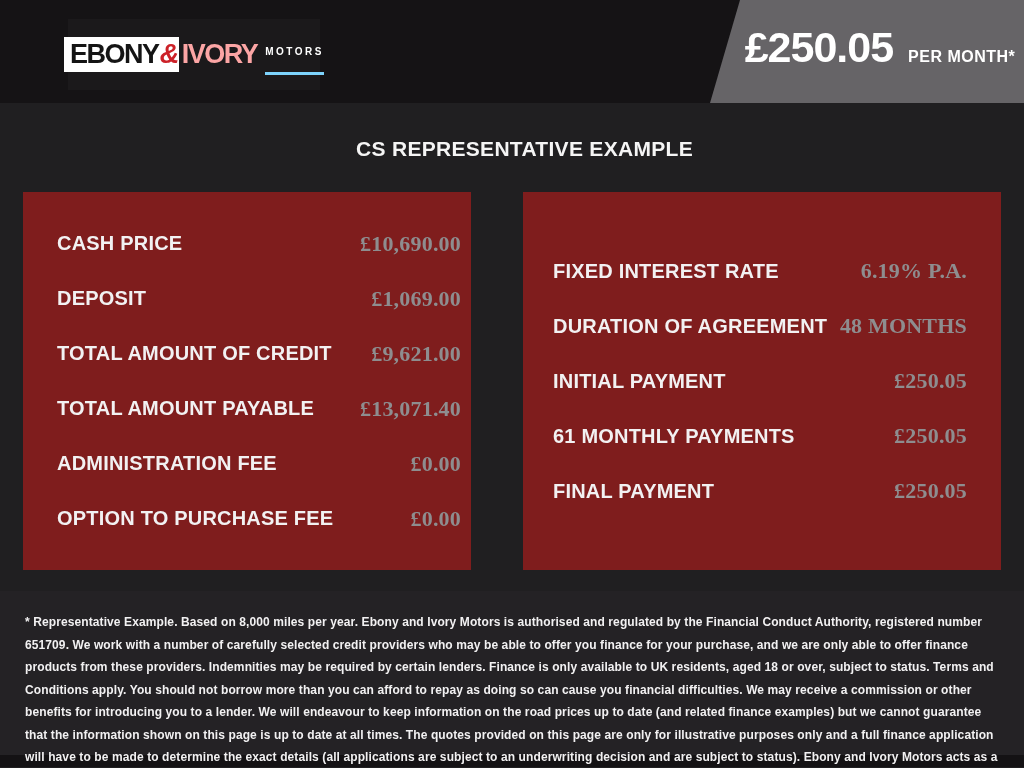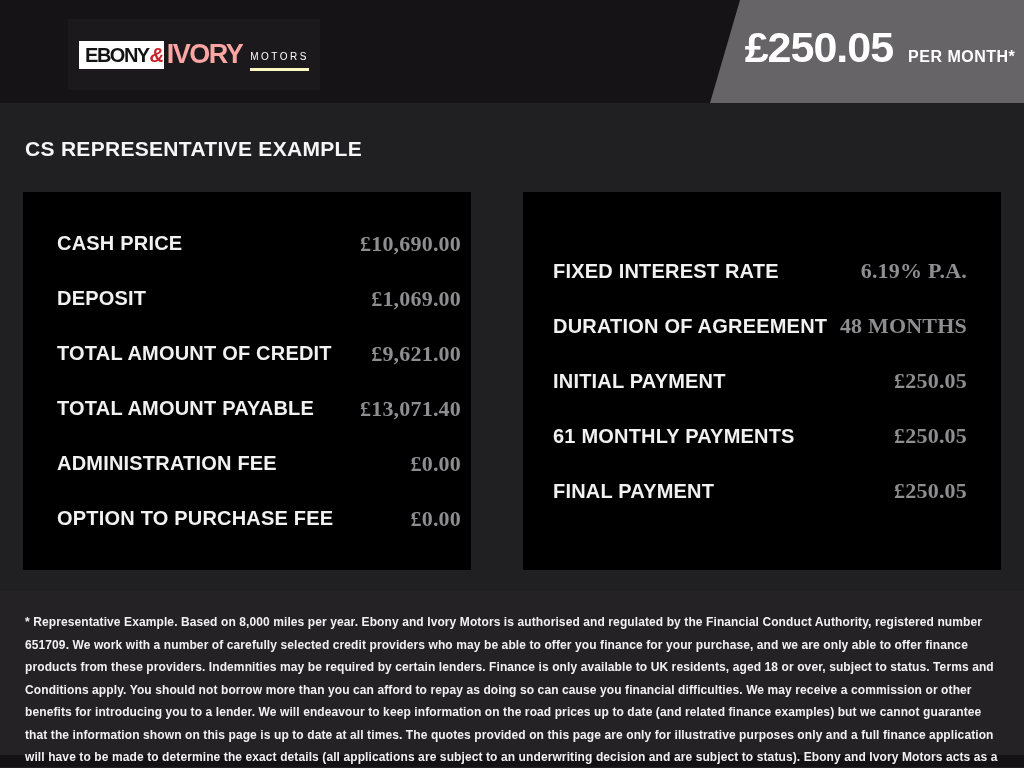--- a/index.html
+++ b/index.html
@@ -29,21 +29,21 @@
     background: #1b191b;
     display: flex;
     align-items: center;
     justify-content: center;
   }
   .logo-row { display: flex; align-items: center; }
   .logo-box {
     background: #ffffff;
     color: #141414;
     font-weight: 800;
-    font-size: 20px;
+    font-size: 27px;
     letter-spacing: -1.5px;
     line-height: 1;
     padding: 4px 2px 4px 6px;
     display: flex;
     align-items: center;
   }
   .logo-amp {
     color: #cc2128;
     font-style: italic;
     font-weight: 800;
@@ -53,26 +53,26 @@
   .logo-ivory {
     color: #fca5a5;
     font-weight: 800;
     font-size: 27px;
     letter-spacing: -1.5px;
     line-height: 1;
     margin-left: 3px;
   }
   .logo-motors {
     color: #ffffff;
-    font-weight: 400;
+    font-weight: 700;
     font-size: 10px;
     letter-spacing: 2.5px;
     margin-left: 8px;
-    padding-bottom: 6px;
-    border-bottom: 3px solid #fef9c3;
+    padding-bottom: 15px;
+    border-bottom: 3px solid #7dd3fc;
     transform: translateY(6px);
   }
 
   .price-banner {
     position: absolute;
     right: 0;
     top: 0;
     width: 314px;
     height: 103px;
     background: #666467;
@@ -100,30 +100,31 @@
 
   
   .page-title {
     margin: 0;
     padding: 33px 0 0 25px;
     color: #f5f5f5;
     font-size: 21px;
     font-weight: 700;
     letter-spacing: 0.3px;
     line-height: 26px;
+    text-align: center;
   }
 
   
   .panels {
     display: flex;
     margin: 30px 23px 0 23px;
     gap: 52px;
   }
   .panel {
-    background: #000000;
+    background: #7f1d1d;
     height: 378px;
     box-sizing: border-box;
     display: flex;
     flex-direction: column;
     justify-content: center;
     padding: 10px 0;
   }
   .panel-left  { width: 448px; padding-left: 34px; padding-right: 10px; }
   .panel-right { width: 478px; padding-left: 30px; padding-right: 34px; }
 

